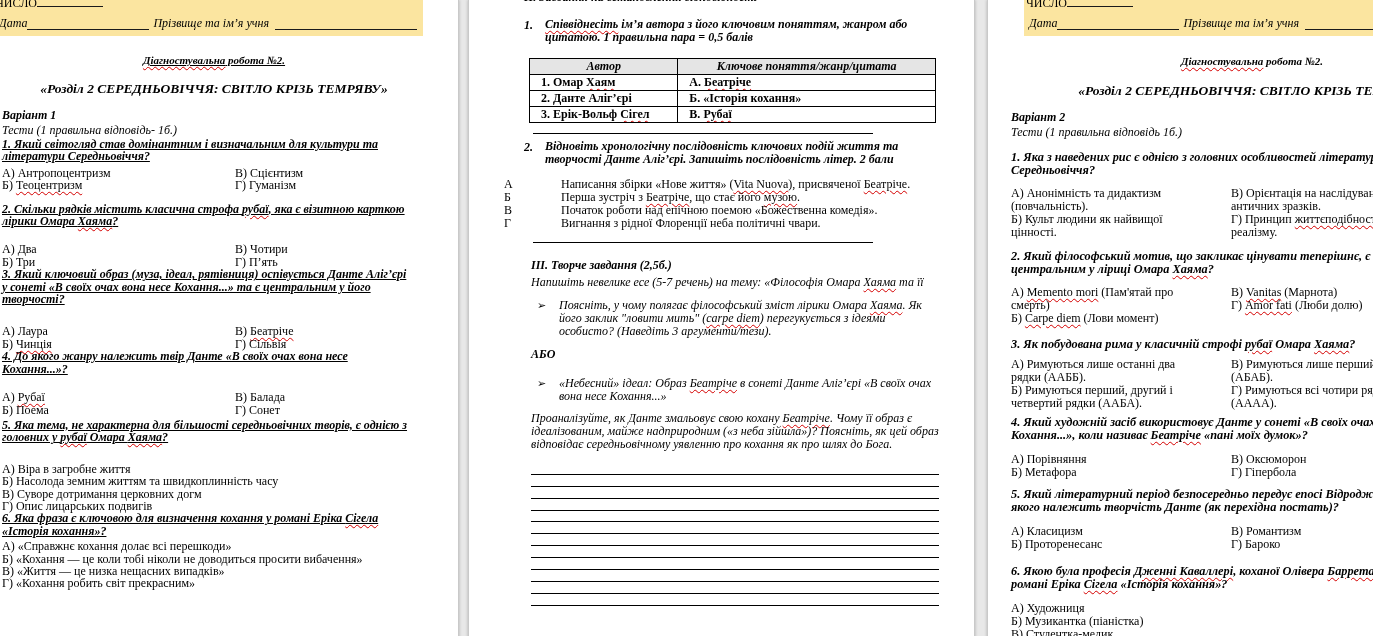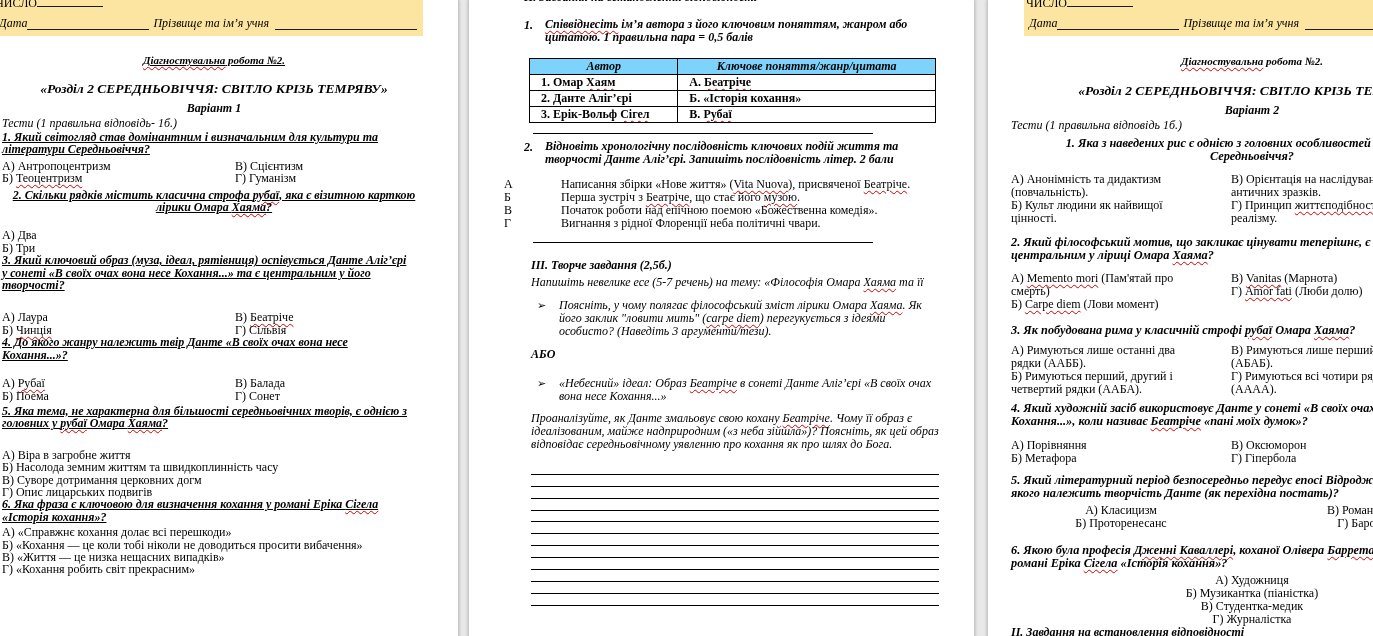--- a/index.html
+++ b/index.html
@@ -42,32 +42,32 @@
   .doc-title { font-weight:bold; font-style:italic; font-size:11px; }
   .sec-title { font-weight:bold; font-style:italic; font-size:13.5px; line-height:16px; white-space:nowrap; }
   .variant { font-weight:bold; font-style:italic; }
   .tests-note { font-style:italic; }
   .qh { font-weight:bold; font-style:italic; }
   .opts { display:flex; }
   .opts .c1 { width:233px; flex:0 0 auto; }
   .p3 .opts .c1 { width:220px; }
   .opts .c2 { flex:1 1 auto; }
 
-  .mt2{margin-top:4px;justify-content:space-between;} .mt3{margin-top:3px;} .mt4{margin-top:4px;text-align:center;} .mt6{margin-top:6px;}
+  .mt2{margin-top:4px;justify-content:space-between;} .mt3{margin-top:3px;} .mt4{margin-top:11px;} .mt6{margin-top:6px;}
   .mt7{margin-top:7px;} .mt9{margin-top:9px;} .mt10{margin-top:10px;} .mt11{margin-top:11px;}
   .mt12{margin-top:12px;} .mt13{margin-top:13px;} .mt14{margin-top:14px;} .mt16{margin-top:16px;}
   .mt17{margin-top:17px;} .mt18{margin-top:18px;} .mt19{margin-top:19px;} .mt20{margin-top:20px;}
 
   
   .clipped-top { margin-top:-9px; margin-left:-7px; font-weight:bold; font-style:italic; }
   .num-item { display:flex; font-weight:bold; font-style:italic; margin-left:-7px; }
   .num-item .no { width:21px; flex:0 0 auto; }
   .match-table { border-collapse:collapse; margin-left:-2px; width:407px; table-layout:fixed; }
   .match-table td, .match-table th { border:1px solid #000; padding:0 0 0 11px; height:14px; font-weight:bold; text-align:left; font-size:12px; white-space:nowrap; overflow:hidden; }
-  .match-table th { background:#7dd3fc; font-style:italic; text-align:center; padding:0; }
+  .match-table th { background:#e5e5e5; font-style:italic; text-align:center; padding:0; }
   .col-a { width:148px; } .col-b { width:257px; }
   .sep-line { border-top:1px solid #000; width:340px; height:0; margin-left:2px; }
   .events { margin-left:-27px; }
   .ev { display:flex; }
   .ev .k { width:57px; flex:0 0 auto; }
   .b-item { display:flex; font-style:italic; margin-left:6px; }
   .b-item .marker { width:22px; flex:0 0 auto; font-style:normal; font-size:11px; }
   .italic { font-style:italic; }
   .bold-italic { font-weight:bold; font-style:italic; }
   .rules { width:408px; }
@@ -113,20 +113,24 @@
     </div>
 
     <div class="qh ul mt4">
         <div class="ln">2. Скільки рядків містить класична строфа <span class="sq">рубаї</span>, яка є візитною карткою</div>
         <div class="ln">лірики Омара <span class="sq">Хаяма</span>?</div>
       </div>
     <div class="opts mt16">
       <div class="c1">
           <div class="ln">А) Два</div>
           <div class="ln">Б) Три</div>
+        </div>
+      <div class="c2">
+          <div class="ln">В) Чотири</div>
+          <div class="ln">Г) П’ять</div>
         </div>
     </div>
 
     <div class="qh ul">
         <div class="ln">3. Який ключовий образ (муза, ідеал, рятівниця) оспівується Данте Аліг’єрі</div>
         <div class="ln">у сонеті «В своїх очах вона несе Кохання...» та є центральним у його</div>
         <div class="ln">творчості?</div>
       </div>
     <div class="opts mt20">
       <div class="c1">

